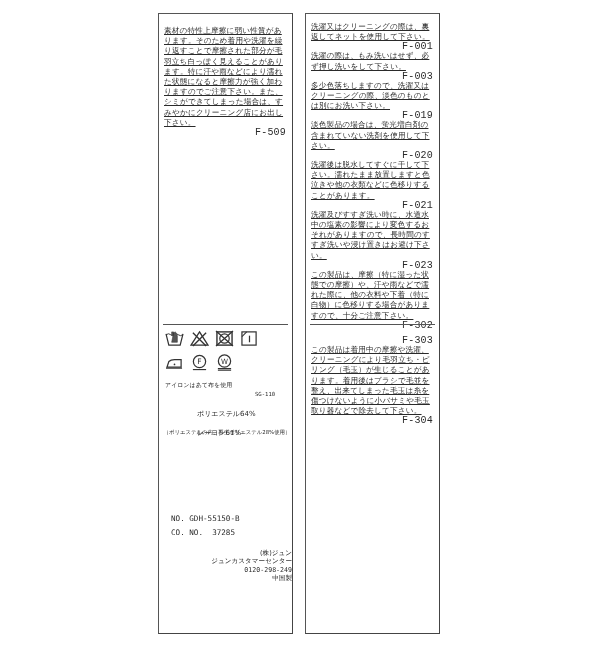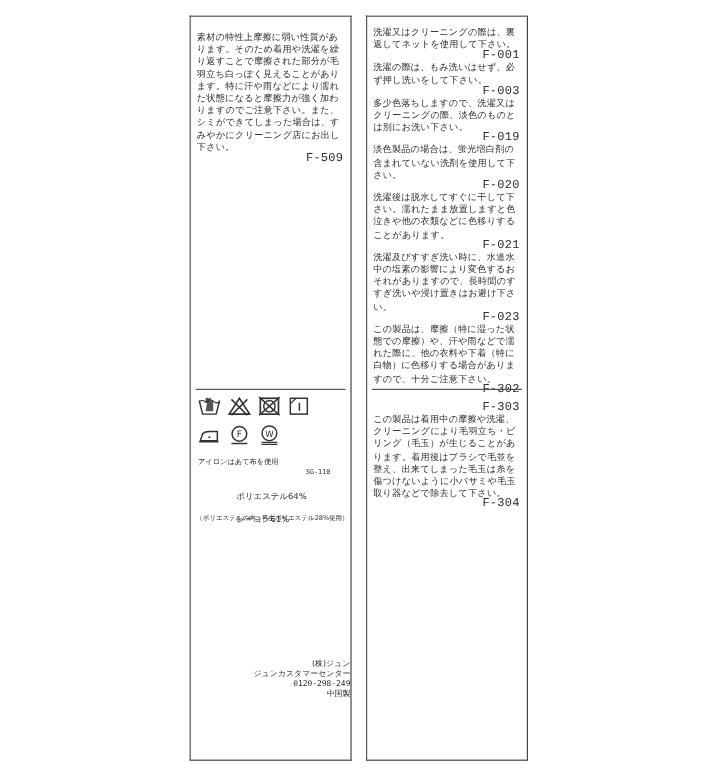--- a/index.html
+++ b/index.html
@@ -5,21 +5,21 @@
   html, body { margin: 0; padding: 0; background: #ffffff; }
   body { width: 600px; height: 650px; position: relative; overflow: hidden;
          font-family: "DejaVu Sans", sans-serif; color: #2a2a2a; }
   .label { position: absolute; top: 13px; width: 135px; height: 621px;
            border: 1px solid #555; border-right: 1.5px solid #444; border-bottom: 1.5px solid #444;
            box-sizing: border-box; background: #fff; }
   #label-left { left: 158px; }
   #label-right { left: 305px; }
   .divider { position: absolute; left: 4px; right: 4px; top: 310px; height: 0; border-top: 1px solid #555; }
   .blk { position: absolute; left: 5px; right: 6px; font-size: 7.6px; line-height: 10.2px; letter-spacing: 0.2px; }
-  .para { margin: 0; white-space: normal; word-break: break-all; }
+  .para { margin: 0; white-space: normal; word-break: break-all; text-decoration: underline; }
   .code { text-align: right; font-family: Liberation Mono, monospace; font-size: 10px; line-height: 9px; margin: 0; }
   .symbols { position: absolute; left: 6px; top: 314px; width: 120px; }
   .sym-row { display: flex; gap: 6px; align-items: center; height: 20px; margin-bottom: 4px; }
   .sym { width: 19px; height: 17px; display: inline-block; }
   .iron-note { position: absolute; left: 6px; top: 367px; font-size: 6px; }
   .sg-code { position: absolute; left: 96px; top: 377px; font-size: 5.6px; font-family: "DejaVu Sans Mono", monospace; }
   .fiber { position: absolute; top: 386px; left: 38px; width: 84px; font-size: 7px; line-height: 9px; }
   .fiber-row { display: flex; justify-content: flex-start; margin-top: 10px; }
   .fiber-note { position: absolute; top: 414px; left: 4px; width: 128px; text-align: center; font-size: 5.4px; line-height: 8px; }
   .ids { position: absolute; left: 12px; top: 498px; font-family: "DejaVu Sans Mono", monospace; font-size: 7.6px; line-height: 14px; }
@@ -86,20 +86,24 @@
       <span>64%</span>
     </div>
     <div class="fiber-row">
       <span>レーヨン</span>
       <span>61%</span>
     </div>
   </div>
 
   <div class="fiber-note">（ポリエステルの内、再生ポリエステル28%使用）</div>
 
+  <div class="ids">
+    <div>NO. GDH-55150-B</div>
+    <div style="white-space:pre;">CO. NO.  37285</div>
+  </div>
 
   <div class="maker">
     <div>(株)ジュン</div>
     <div>ジュンカスタマーセンター</div>
     <div style="font-family:'DejaVu Sans Mono',monospace;">0120-298-249</div>
     <div>中国製</div>
   </div>
 </div>
 
 <div id="label-right" class="label">

